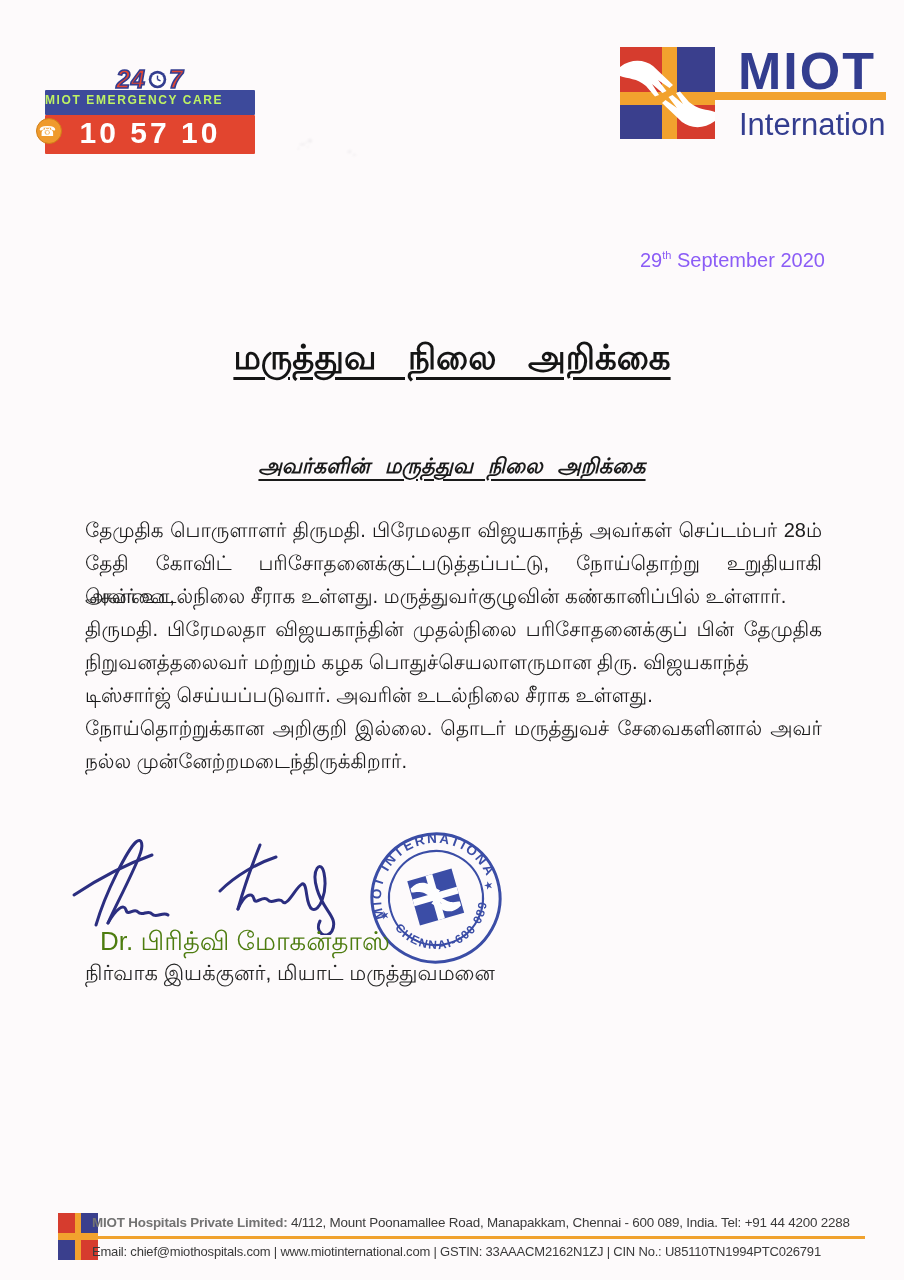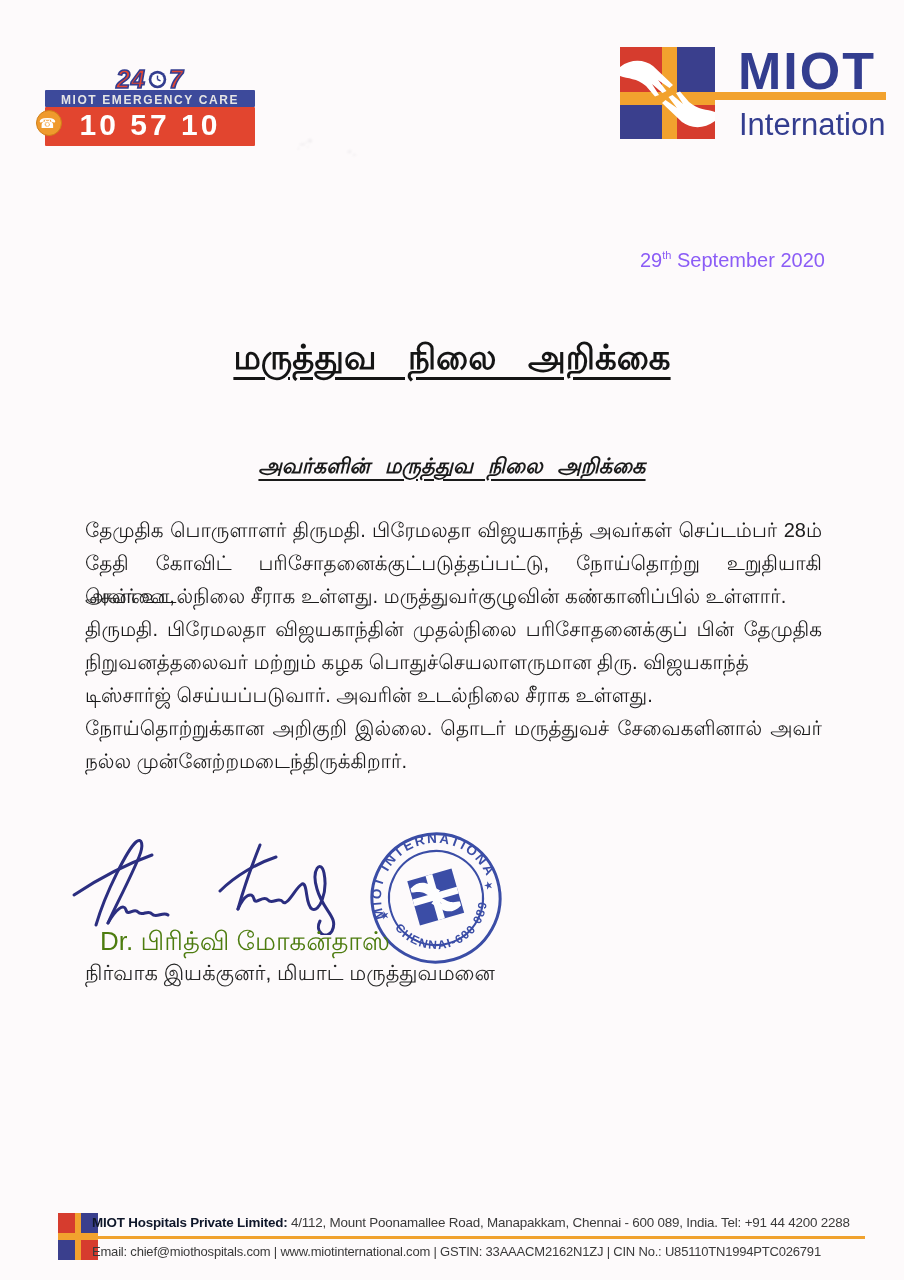--- a/index.html
+++ b/index.html
@@ -8,22 +8,22 @@
     background:#fdfafb;
     font-family:"Liberation Sans","DejaVu Sans",sans-serif;
     color:#1c1c1c;
   }
   
   .em-logo{position:absolute;left:45px;top:56px;width:210px;margin-top:10px;}
   .em-top{display:flex;justify-content:center;align-items:center;gap:2px;height:26px;margin-bottom:-2px;}
   .em-247{font-weight:900;font-size:25px;font-style:italic;color:#e34631;
     -webkit-text-stroke:1.6px #333d8f;letter-spacing:1px;}
   .em-clock{width:21px;height:21px;margin:0 -1px;}
-  .em-band-blue{background:#3d4a9b;color:#e5e5e5;font-size:12px;font-weight:bold;
-    letter-spacing:1.6px;text-align:center;padding:3px 0 0;border-radius:1px;}
+  .em-band-blue{background:#3d4a9b;color:#bef264;font-size:12px;font-weight:bold;
+    letter-spacing:1.6px;text-align:left;padding:3px 0 8px;border-radius:1px;}
   .em-band-red{position:relative;background:#e2452f;color:#ffffff;text-align:center;
     font-size:30px;font-weight:900;letter-spacing:3px;padding:1px 0 4px;border-radius:1px;}
   .em-phone{position:absolute;left:-9px;top:3px;width:24px;height:24px;border-radius:50%;
     background:#ef9a2d;border:1px solid #d07f17;color:#fff;font-size:14px;line-height:24px;text-align:center;}
   
   .brand{position:absolute;left:600px;top:47px;width:266px;height:96px;margin-left:20px;}
   
   .date{position:absolute;left:640px;top:249px;width:190px;font-size:20px;color:#8b5cf6;}
   .date sup{font-size:11px;}
   
@@ -41,21 +41,21 @@
   
   .sig-svg{position:absolute;left:68px;top:833px;}
   .seal{position:absolute;left:368px;top:830px;width:136px;height:136px;transform:rotate(-16deg);opacity:.92;}
   .sig-name{position:absolute;left:100px;top:926px;font-size:26px;font-weight:normal;color:#4d7c0f;}
   .sig-title{position:absolute;left:85px;top:961px;font-size:21px;color:#262626;}
   
   .smudge{position:absolute;opacity:.22;filter:blur(1px);color:#8a8a96;font-size:11px;transform:rotate(-12deg);}
   
   .f-logo{position:absolute;left:58px;top:1213px;width:40px;height:47px;}
   .f-line1{position:absolute;left:92px;top:1215px;width:775px;font-size:13.4px;color:#3a3a3a;letter-spacing:-0.2px;white-space:nowrap;}
-  .f-line1 b{color:#0f172a;}
+  .f-line1 b{color:#737373;}
   .f-rule{position:absolute;left:92px;top:1236px;width:773px;height:3px;background:#f0a22e;}
   .f-line2{position:absolute;left:92px;top:1244px;width:775px;font-size:13px;color:#3a3a3a;letter-spacing:-0.2px;white-space:nowrap;}
 </style>
 </head>
 <body>
 
 <div class="page">
 
   <div class="em-logo">
     <div class="em-top">

